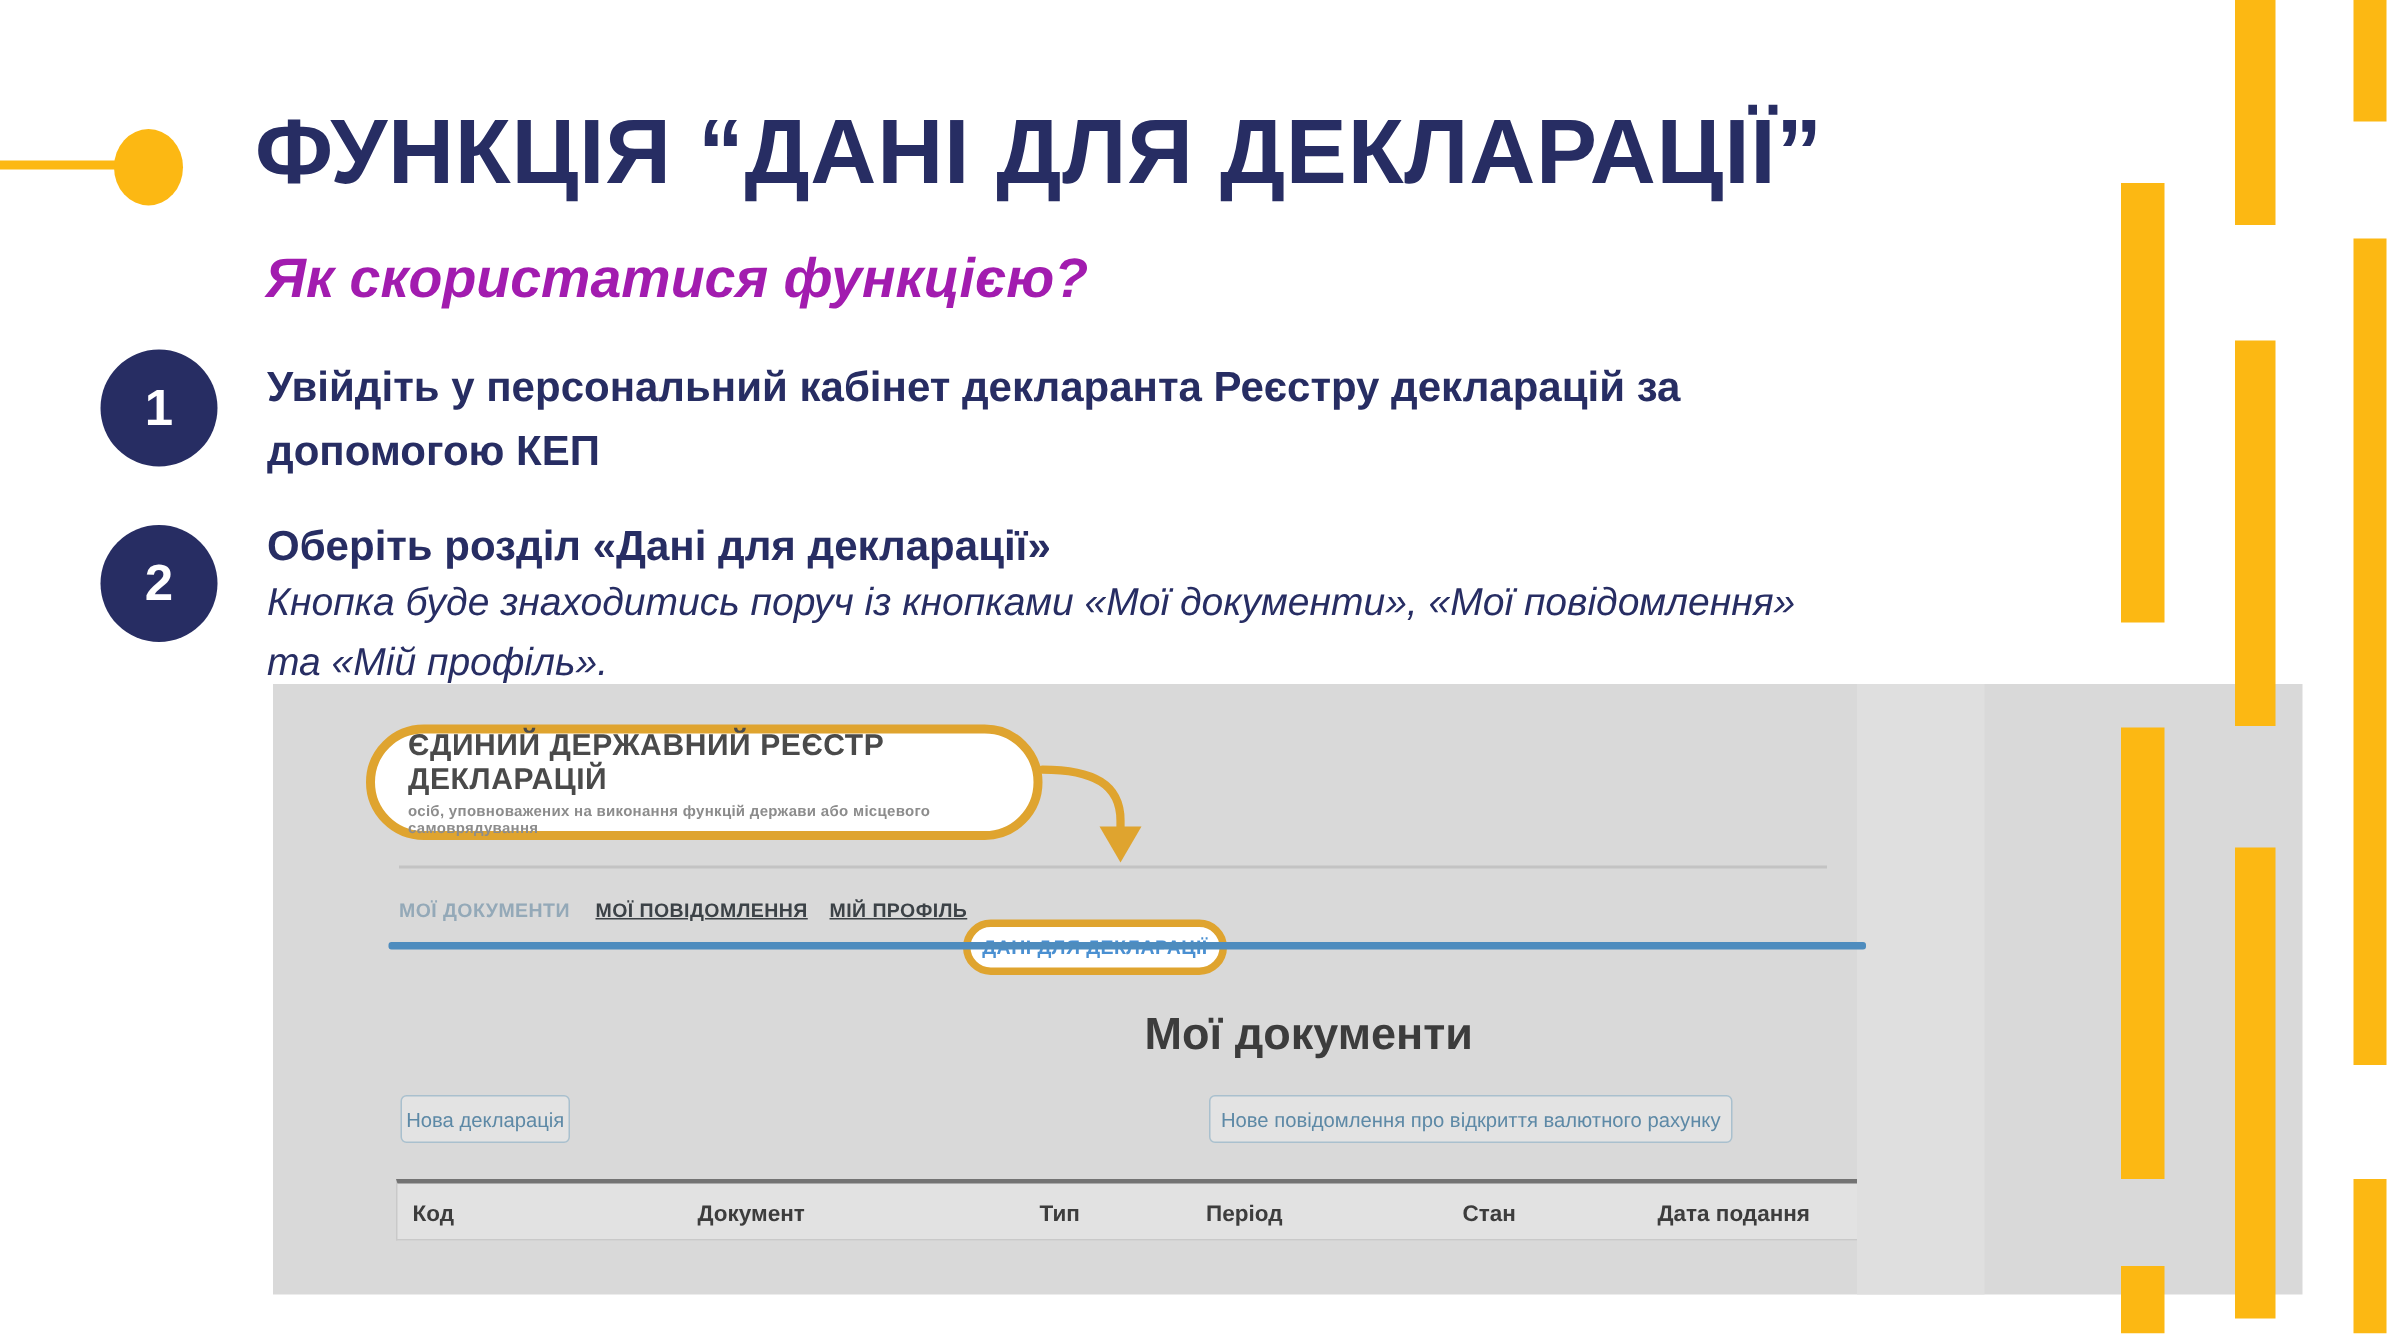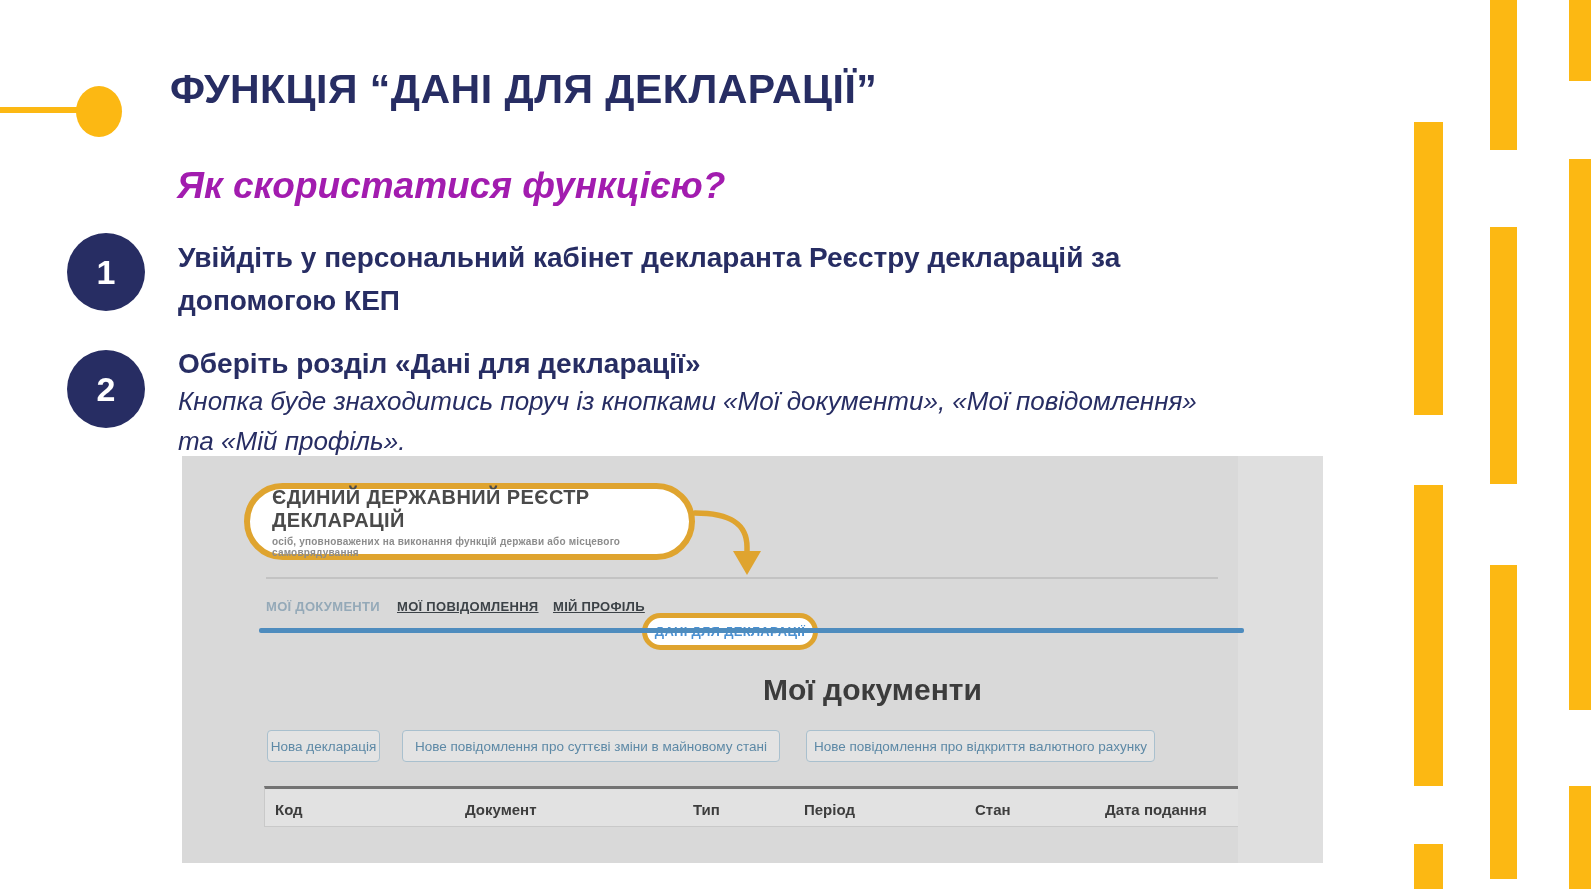--- a/index.html
+++ b/index.html
@@ -11,21 +11,21 @@
   }
   .abs{position:absolute;}
 
   
   .accent-line{left:0;top:107px;width:80px;height:6px;background:#FCB813;}
   .accent-dot{left:76px;top:86px;width:46px;height:51px;border-radius:50%;background:#FCB813;}
 
   
   .slide-title{
     left:170px;top:66px;width:1160px;
-    font-size:41px;font-weight:800;letter-spacing:.5px;
+    font-size:61px;font-weight:800;letter-spacing:.5px;
     color:#272D63;white-space:nowrap;
   }
   .slide-subtitle{
     left:177px;top:165px;
     font-size:37px;font-style:italic;font-weight:700;color:#a21caf;
   }
 
   
   .step-badge{
     width:78px;height:78px;border-radius:50%;background:#272D63;
@@ -41,21 +41,21 @@
   }
   .step2-text{left:178px;top:342px;width:1140px;}
   .step-note{
     left:178px;top:381px;width:1150px;
     font-size:26px;font-style:italic;font-weight:400;color:#272D63;
     line-height:1.54;white-space:pre-line;
   }
 
   
   .screenshot{
-    left:182px;top:456px;width:1141px;height:407px;
+    left:182px;top:456px;width:1353px;height:407px;
     background:#D9D9D9;
   }
   .shot-right-strip{left:1056px;top:0;width:85px;height:407px;background:#DFDFDF;}
 
   .registry-callout{
     left:62px;top:27px;width:451px;height:77px;
     background:#ffffff;border:6px solid #DFA42F;border-radius:42px;
     display:flex;flex-direction:column;justify-content:center;
     padding-left:22px;box-sizing:border-box;
   }
@@ -157,21 +157,20 @@
   <div class="abs tab tab-dark tab-messages">МОЇ ПОВІДОМЛЕННЯ</div>
   <div class="abs tab tab-dark tab-profile">МІЙ ПРОФІЛЬ</div>
   <div class="abs tab-ring">
     <span class="tab-active-label">ДАНІ ДЛЯ ДЕКЛАРАЦІЇ</span>
   </div>
   <div class="abs tabs-underline"></div>
 
   <div class="abs page-heading">Мої документи</div>
 
   <div class="abs shot-btn btn-1">Нова декларація</div>
-  <div class="abs shot-btn btn-2">Нове повідомлення про суттєві зміни в майновому стані</div>
   <div class="abs shot-btn btn-3">Нове повідомлення про відкриття валютного рахунку</div>
 
   <div class="abs table-header">
     <span class="th th-0">Код</span>
     <span class="th th-1">Документ</span>
     <span class="th th-2">Тип</span>
     <span class="th th-3">Період</span>
     <span class="th th-4">Стан</span>
     <span class="th th-5">Дата подання</span>
   </div>

